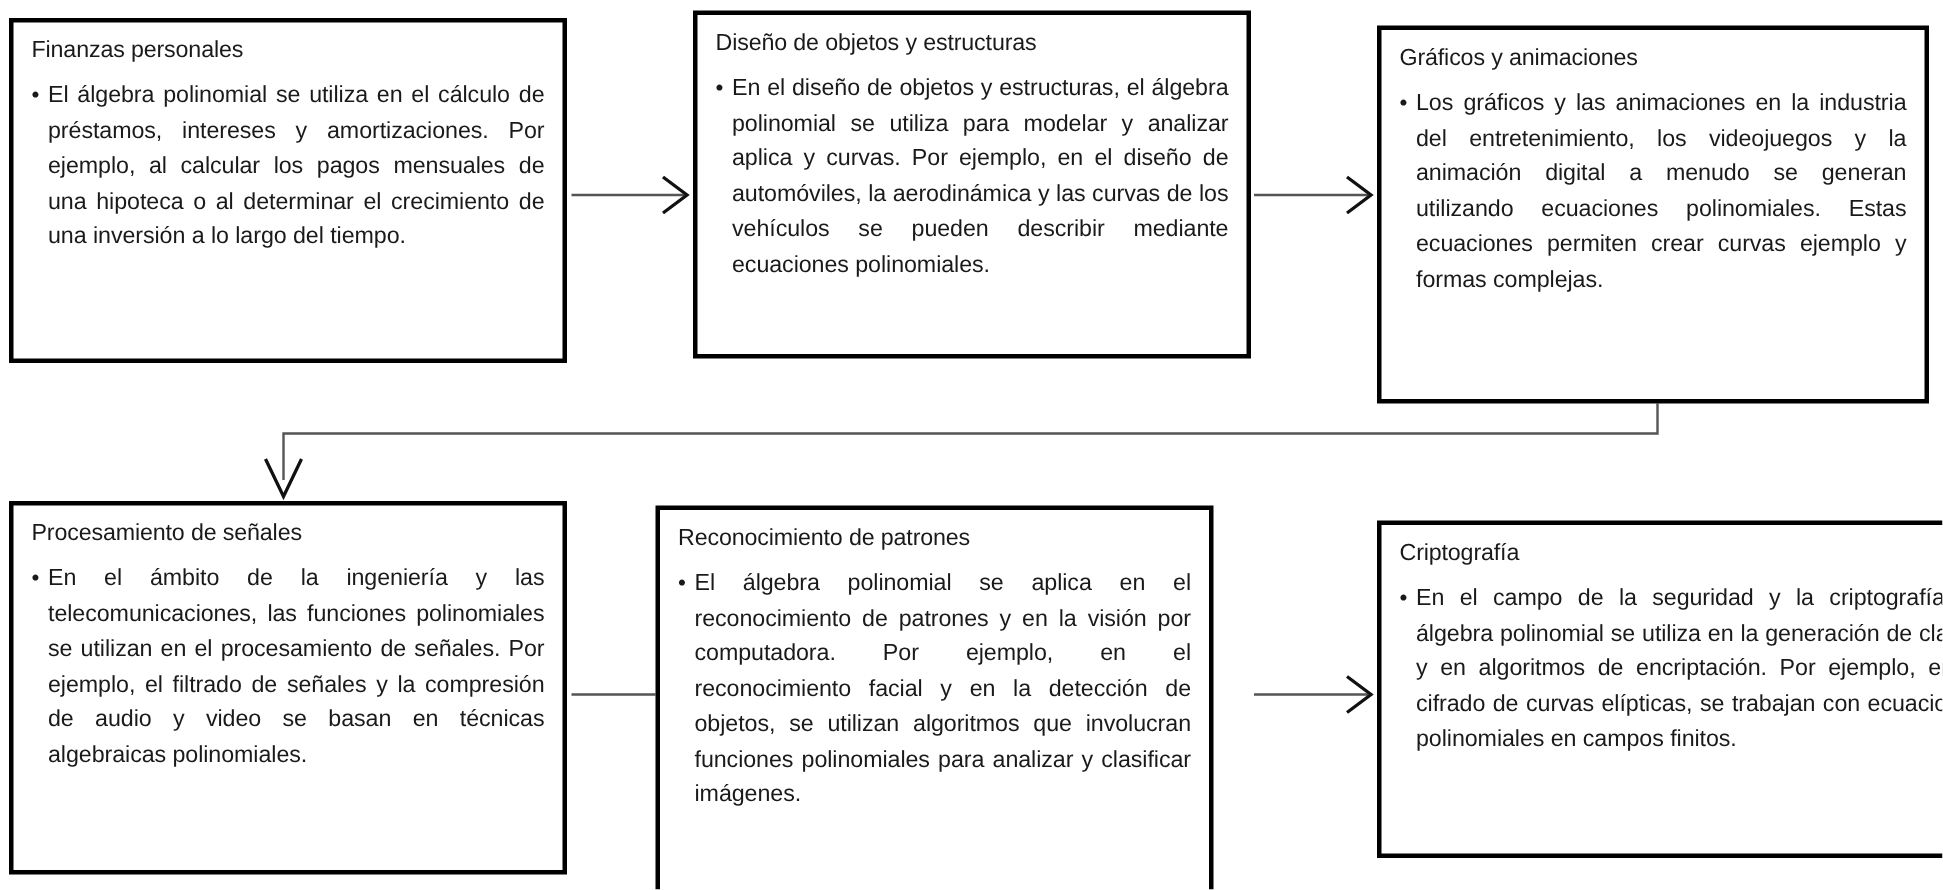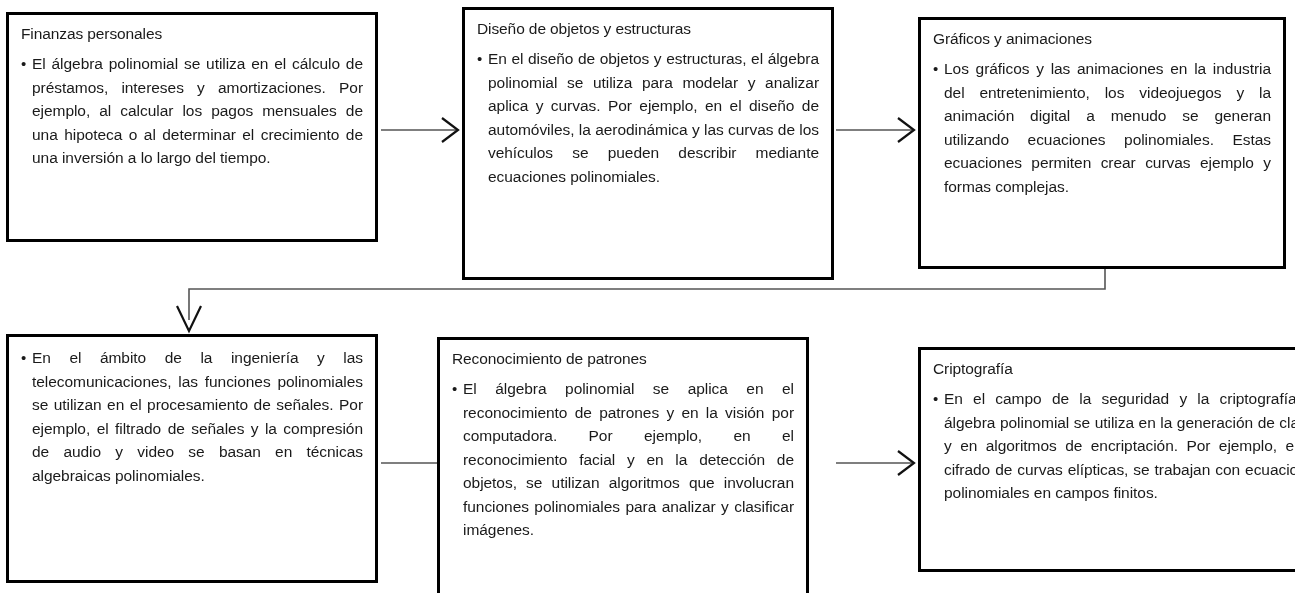--- a/index.html
+++ b/index.html
@@ -94,37 +94,38 @@
   </svg>
 
   <div class="node" style="left:6px; top:12px; width:372px; height:230px;">
     <div class="node-title">Finanzas personales</div>
     <div class="bullet-row">
       <span class="bullet-dot">•</span>
       <span class="bullet-text">El álgebra polinomial se utiliza en el cálculo de préstamos, intereses y amortizaciones. Por ejemplo, al calcular los pagos mensuales de una hipoteca o al determinar el crecimiento de una inversión a lo largo del tiempo.</span>
     </div>
   </div>
 
-  <div class="node" style="left:462px; top:7px; width:372px; height:273px;">
+  <div class="node" style="left:462px; top:7px; width:372px; height:232px;">
     <div class="node-title">Diseño de objetos y estructuras</div>
     <div class="bullet-row">
       <span class="bullet-dot">•</span>
       <span class="bullet-text">En el diseño de objetos y estructuras, el álgebra polinomial se utiliza para modelar y analizar aplica y curvas. Por ejemplo, en el diseño de automóviles, la aerodinámica y las curvas de los vehículos se pueden describir mediante ecuaciones polinomiales.</span>
     </div>
   </div>
 
   <div class="node" style="left:918px; top:17px; width:368px; height:252px;">
     <div class="node-title">Gráficos y animaciones</div>
     <div class="bullet-row">
       <span class="bullet-dot">•</span>
       <span class="bullet-text">Los gráficos y las animaciones en la industria del entretenimiento, los videojuegos y la animación digital a menudo se generan utilizando ecuaciones polinomiales. Estas ecuaciones permiten crear curvas ejemplo y formas complejas.</span>
     </div>
   </div>
 
   <div class="node" style="left:6px; top:334px; width:372px; height:249px;">
+    <div class="node-title">Procesamiento de señales</div>
     <div class="bullet-row">
       <span class="bullet-dot">•</span>
       <span class="bullet-text">En el ámbito de la ingeniería y las telecomunicaciones, las funciones polinomiales se utilizan en el procesamiento de señales. Por ejemplo, el filtrado de señales y la compresión de audio y video se basan en técnicas algebraicas polinomiales.</span>
     </div>
   </div>
 
   <div class="node" style="left:437px; top:337px; width:372px; height:316px;">
     <div class="node-title">Reconocimiento de patrones</div>
     <div class="bullet-row">
       <span class="bullet-dot">•</span>

